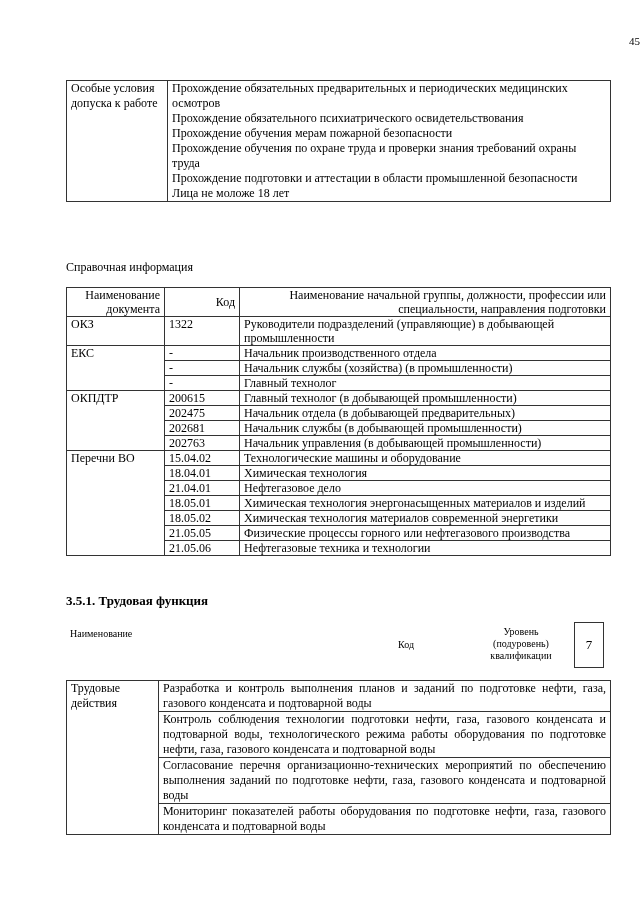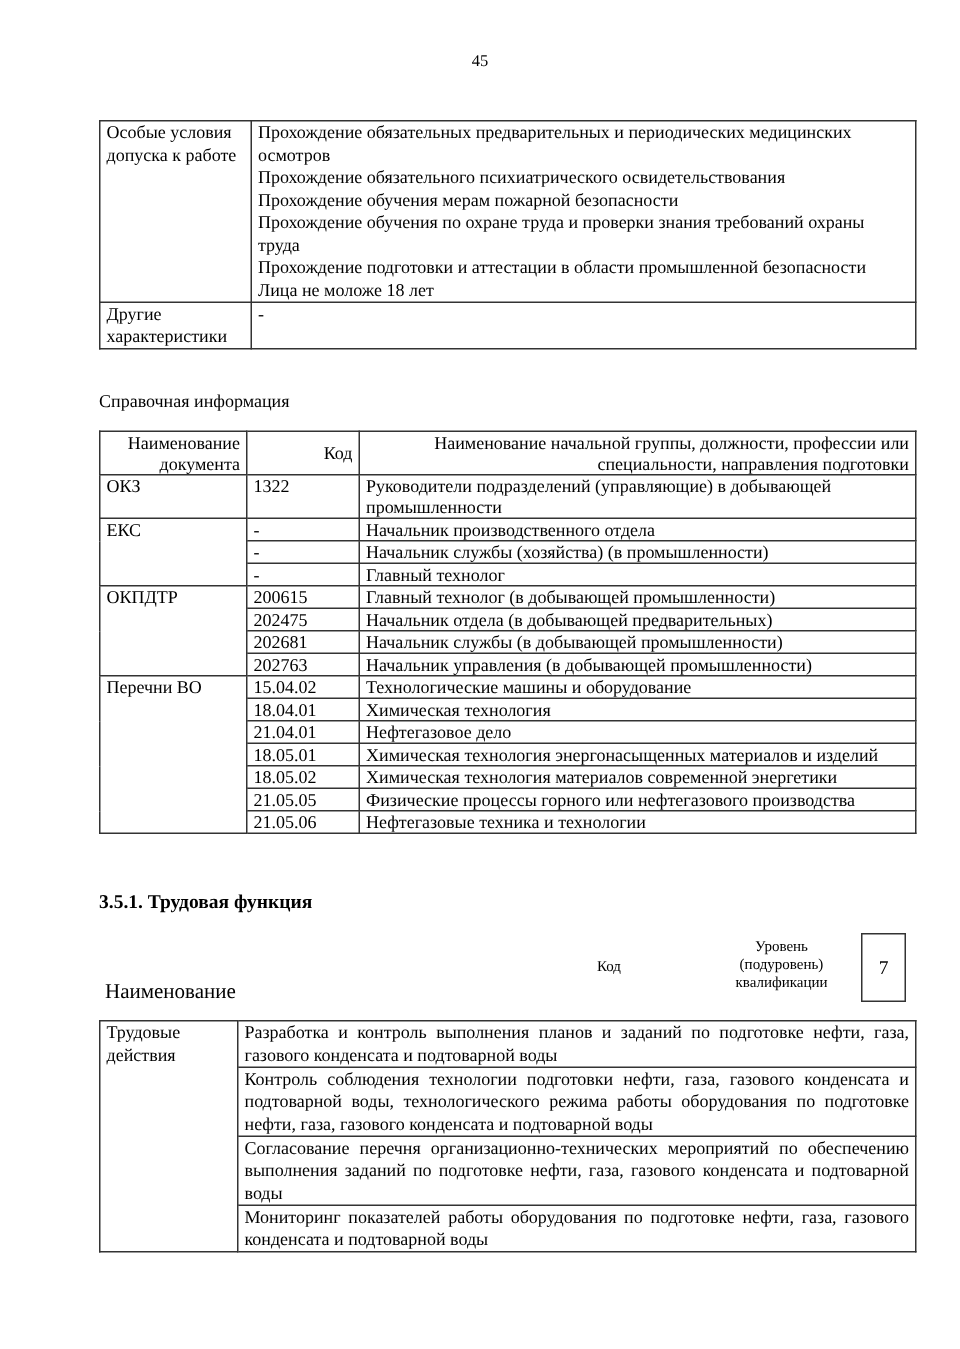--- a/index.html
+++ b/index.html
@@ -1,31 +1,31 @@
 <!DOCTYPE html>
 <html><head>
 <meta charset="utf-8">
 <style>
   html, body { margin: 0; padding: 0; background: #ffffff; }
   body { width: 640px; height: 899px; position: relative; overflow: hidden;
          font-family: "Liberation Serif", "DejaVu Serif", serif; color: #000; font-size: 12px; }
-  .page-num { position: absolute; top: 35px; left: 0; width: 640px; text-align: center; font-size: 11px; }
+  .page-num { position: absolute; top: 35px; left: 0; width: 640px; text-align: right; font-size: 11px; }
   table { border-collapse: collapse; position: absolute; }
   td, th { border: 1px solid #333; vertical-align: top; padding: 0 4px; line-height: 15px; font-weight: normal; margin-top: 28px; }
   #t1 { top: 80px; left: 66px; width: 545px; }
   #t1 td.lbl { width: 92px; }
   #t1 td.lines span { display: block; }
   .ref-title { position: absolute; top: 260px; left: 66px; font-size: 12px; }
   #t2 { top: 287px; left: 66px; width: 545px; }
   #t2 th { text-align: right; vertical-align: middle; line-height: 14px; }
   #t2 .c1 { width: 89px; } #t2 .c2 { width: 66px; }
   #t2 td { line-height: 14px; }
   .section-title { position: absolute; top: 593px; left: 66px; font-weight: bold; font-size: 13px; }
   .func-row { position: absolute; top: 622px; left: 66px; width: 545px; height: 46px; }
-  .fn-label { position: absolute; left: 4px; top: 32px; font-size: 14px; }
+  .fn-label { position: absolute; left: 4px; top: 6px; font-size: 10px; }
   .fn-name { position: absolute; left: 88px; top: 0; width: 232px; height: 44px; border: 1px solid #333;
              padding: 0 4px; line-height: 15px; font-size: 12px; }
   .fn-code-label { position: absolute; left: 332px; top: 17px; font-size: 10px; }
   .fn-code { position: absolute; left: 356px; top: 0; width: 56px; height: 44px; border: 1px solid #333;
              text-align: center; line-height: 44px; font-size: 13px; }
   .fn-level-label { position: absolute; left: 418px; top: 4px; width: 74px; text-align: center; font-size: 10px; line-height: 12px; }
   .fn-level { position: absolute; left: 508px; top: 0; width: 28px; height: 44px; border: 1px solid #333;
               text-align: center; line-height: 44px; font-size: 13px; }
   #t3 { top: 680px; left: 66px; width: 545px; }
   #t3 td.lbl { width: 83px; }
@@ -41,24 +41,20 @@
       <tr>
     <td class="lbl">Особые условия допуска к работе</td>
     <td class="lines">
       <span>Прохождение обязательных предварительных и периодических медицинских осмотров</span>
       <span>Прохождение обязательного психиатрического освидетельствования</span>
       <span>Прохождение обучения мерам пожарной безопасности</span>
       <span>Прохождение обучения по охране труда и проверки знания требований охраны труда</span>
       <span>Прохождение подготовки и аттестации в области промышленной безопасности</span>
       <span>Лица не моложе 18 лет</span>
     </td>
-  </tr>
-  <tr>
-    <td class="lbl">Другие характеристики</td>
-    <td>-</td>
   </tr>
 </tbody>
   </table>
 
 <div class="ref-title">Справочная информация</div>
 
 <table id="t2">
   <tbody>
       <tr>
     <th class="c1">Наименование документа</th>

